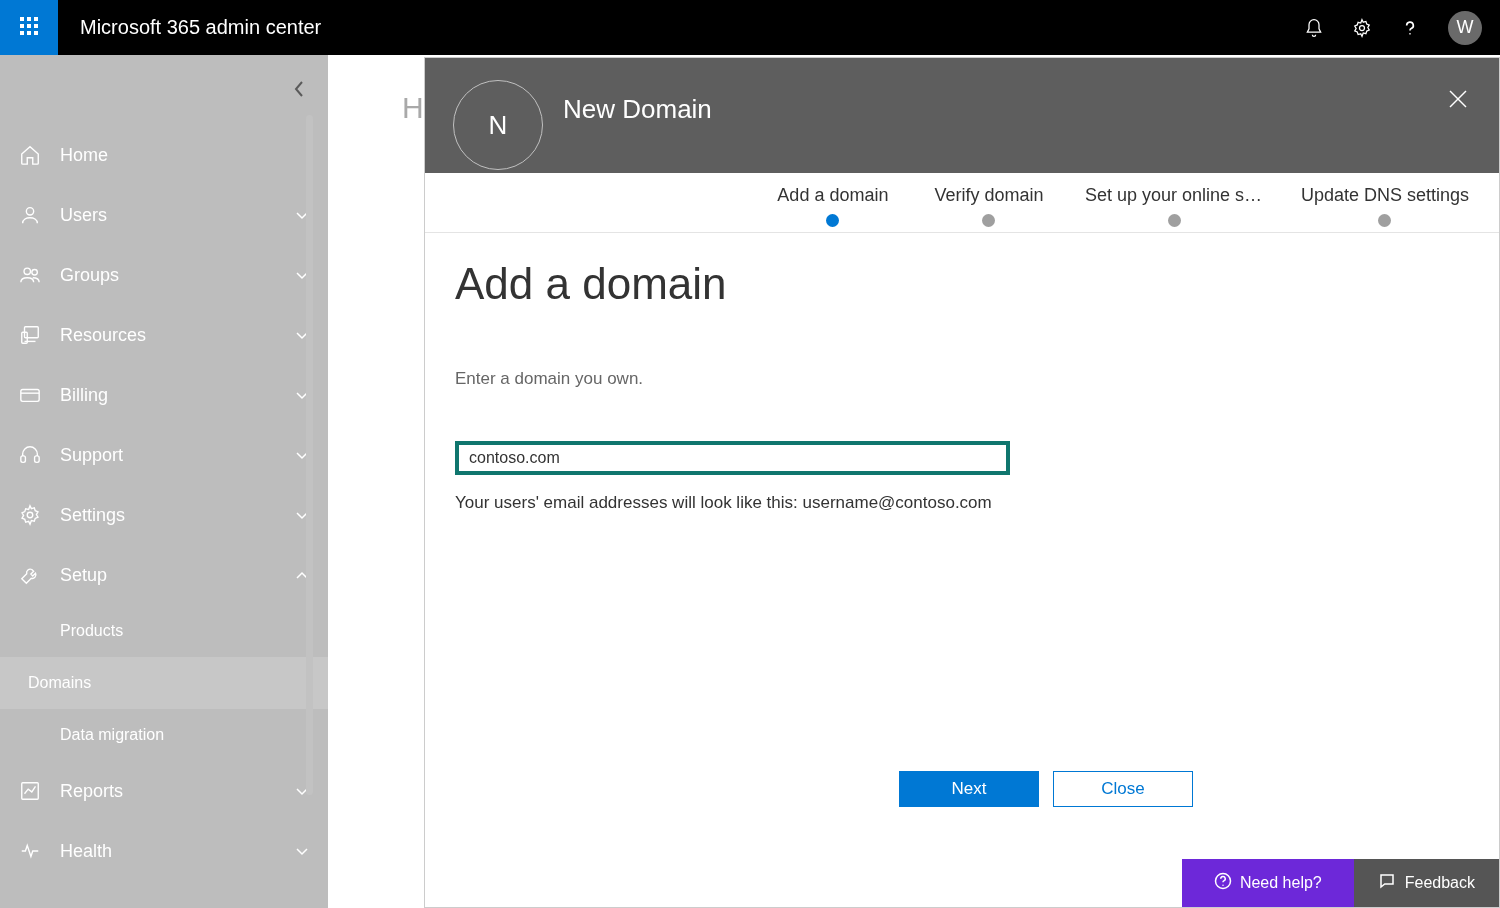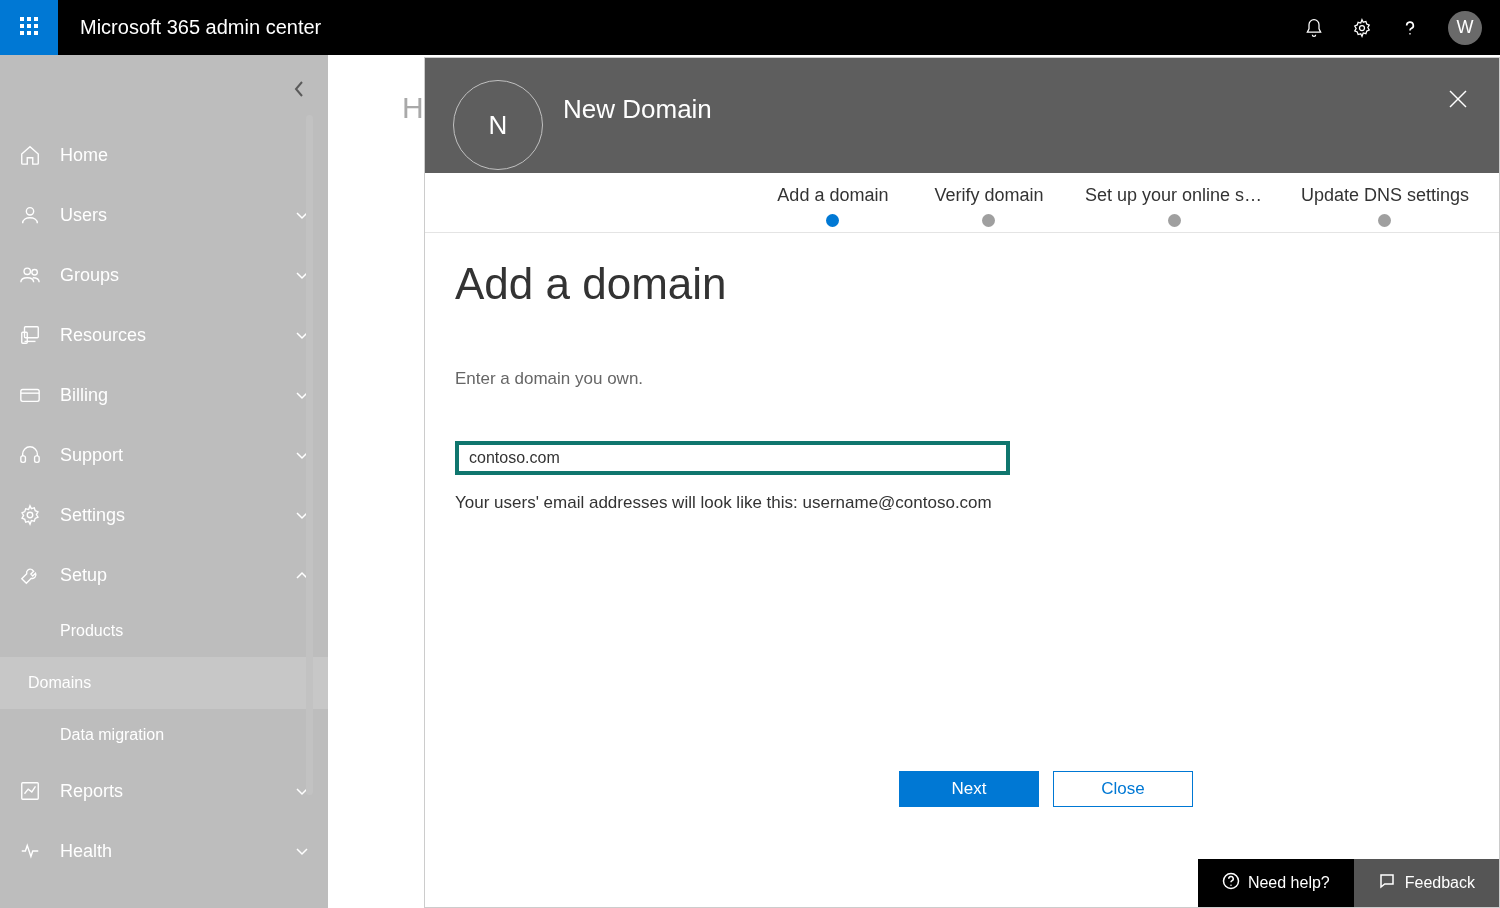--- a/index.html
+++ b/index.html
@@ -56,21 +56,21 @@
   .hint { font-size:17px; color:#333; margin-top:18px; }
 
   
   .panel-buttons { position:absolute; left:474px; bottom:100px; display:flex; gap:14px; }
   .btn { height:36px; min-width:140px; font-size:17px; display:flex; align-items:center; justify-content:center; cursor:pointer; }
   .btn-primary { background:#0078d4; color:#fff; border:1px solid #0078d4; }
   .btn-secondary { background:#fff; color:#0078d4; border:1px solid #0078d4; }
 
   
   .footer-bar { position:absolute; right:0; bottom:0; display:flex; height:48px; }
-  .need-help { background:#000000; color:#fff; display:flex; align-items:center; gap:8px; padding:0 24px; font-size:16px; cursor:pointer; }
+  .need-help { background:#6d28d9; color:#fff; display:flex; align-items:center; gap:8px; padding:0 32px; font-size:16px; cursor:pointer; }
   .feedback { background:#555; color:#fff; display:flex; align-items:center; gap:9px; padding:0 24px; font-size:16px; cursor:pointer; }
 
   
   .vscroll { position:absolute; left:306px; top:60px; width:7px; height:680px; background:#c2c2c2; border-radius:4px; }
 
 </style>
 </head>
 <body>
 
 <div class="topbar">

